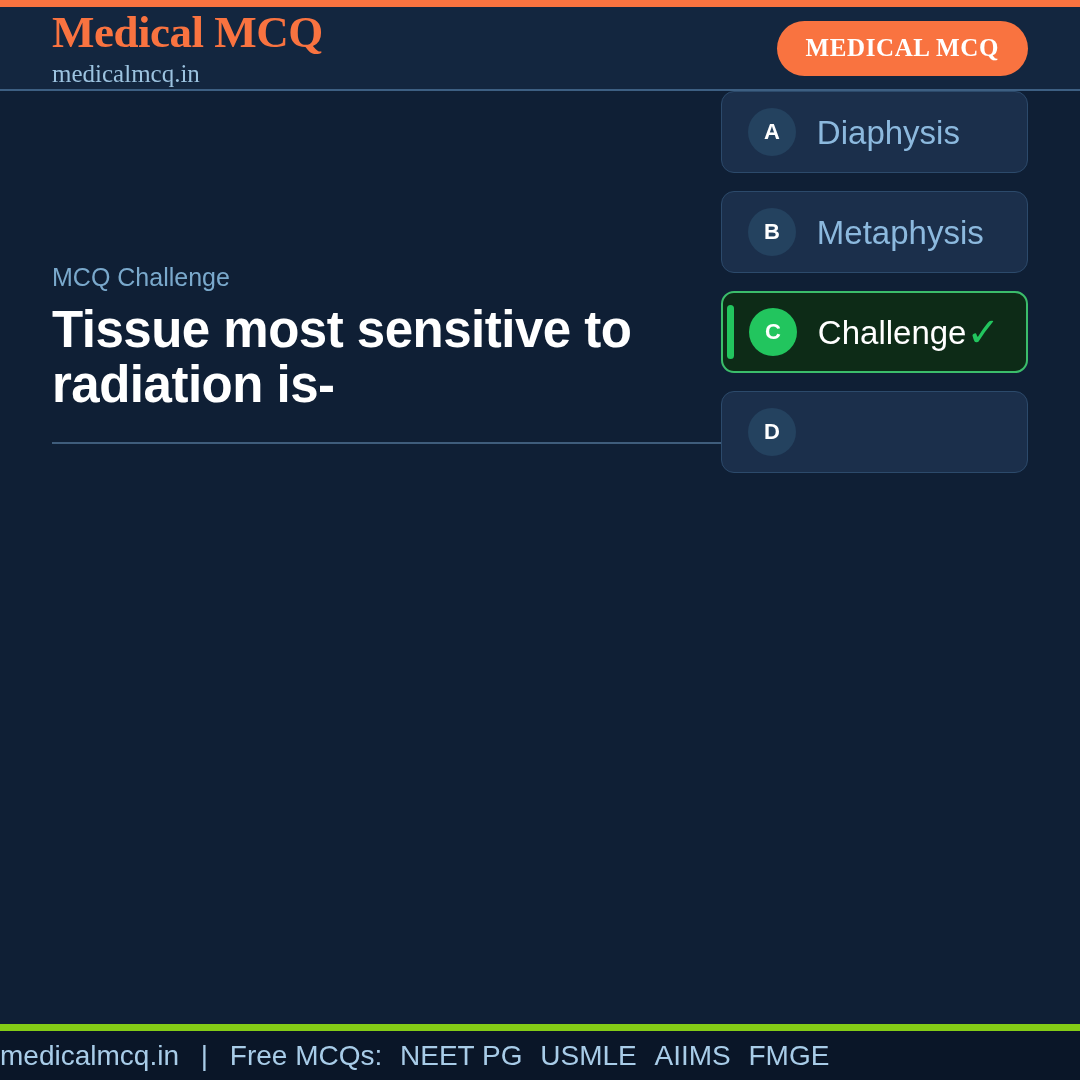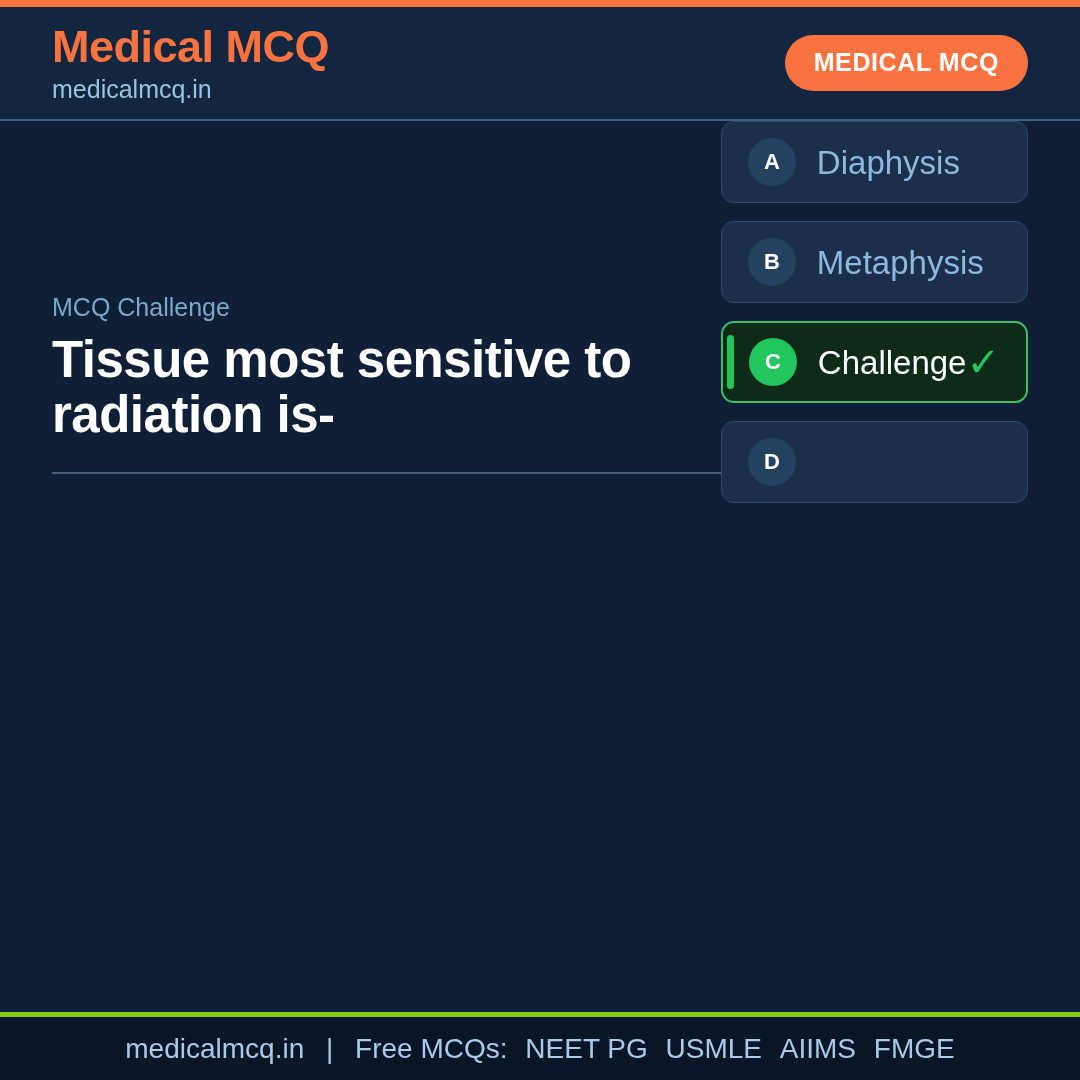--- a/index.html
+++ b/index.html
@@ -28,28 +28,29 @@
   .top-accent {
     height: 7px;
     width: 100%;
     background: #f97340;
     flex: 0 0 auto;
   }
 
   
   .header {
     flex: 0 0 auto;
-    height: 114px;
+    height: 84px;
     box-sizing: border-box;
     background: #13263f;
     border-bottom: 2px solid #3d5f82;
     display: flex;
     align-items: center;
     justify-content: space-between;
     padding: 0 52px 0 52px;
+    font-family: Liberation Serif, serif;
   }
   .brand-block {
     display: flex;
     flex-direction: column;
     justify-content: center;
     line-height: 1;
   }
   .brand-title {
     font-size: 45px;
     font-weight: bold;
@@ -179,26 +180,25 @@
   .option.correct .check {
     display: block;
   }
   .option:not(.correct) .accent-bar {
     display: none;
   }
 
   
   .footer {
     flex: 0 0 auto;
-    height: 68px;
+    height: 56px;
     background: #0a1628;
-    border-top: 5px solid #84cc16;
-    display: flex;
-    align-items: center;
-    justify-content: center;
+    border-top: 7px solid #84cc16;
+    display: flex;
+    align-items: center;
     box-sizing: border-box;
   }
   .footer-text {
     font-size: 28px;
     color: #a8cce8;
     white-space: nowrap;
   }
   .footer-text .sep {
     margin: 0 14px;
   }

